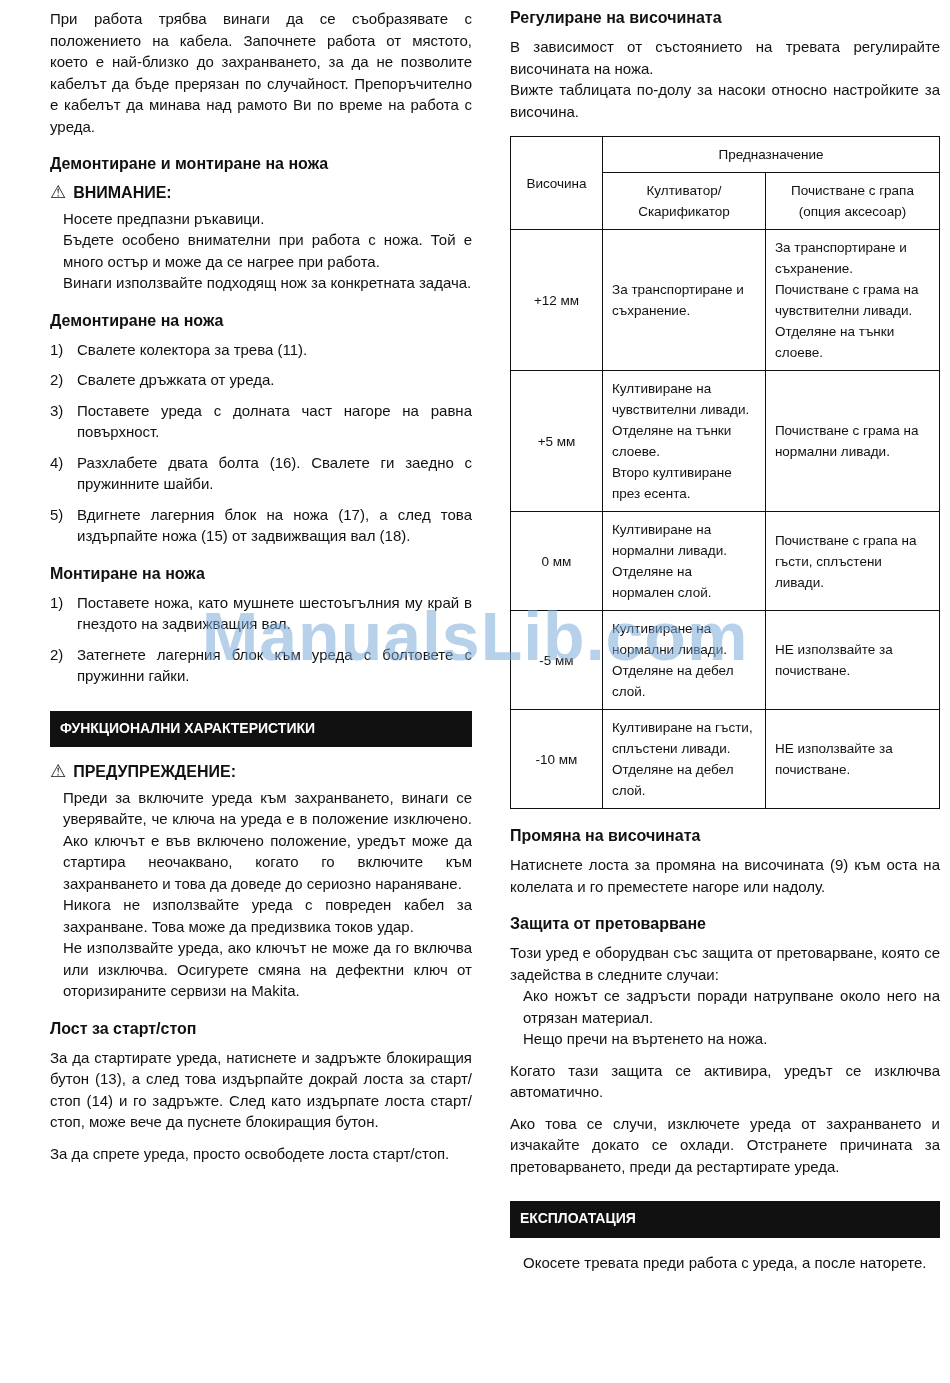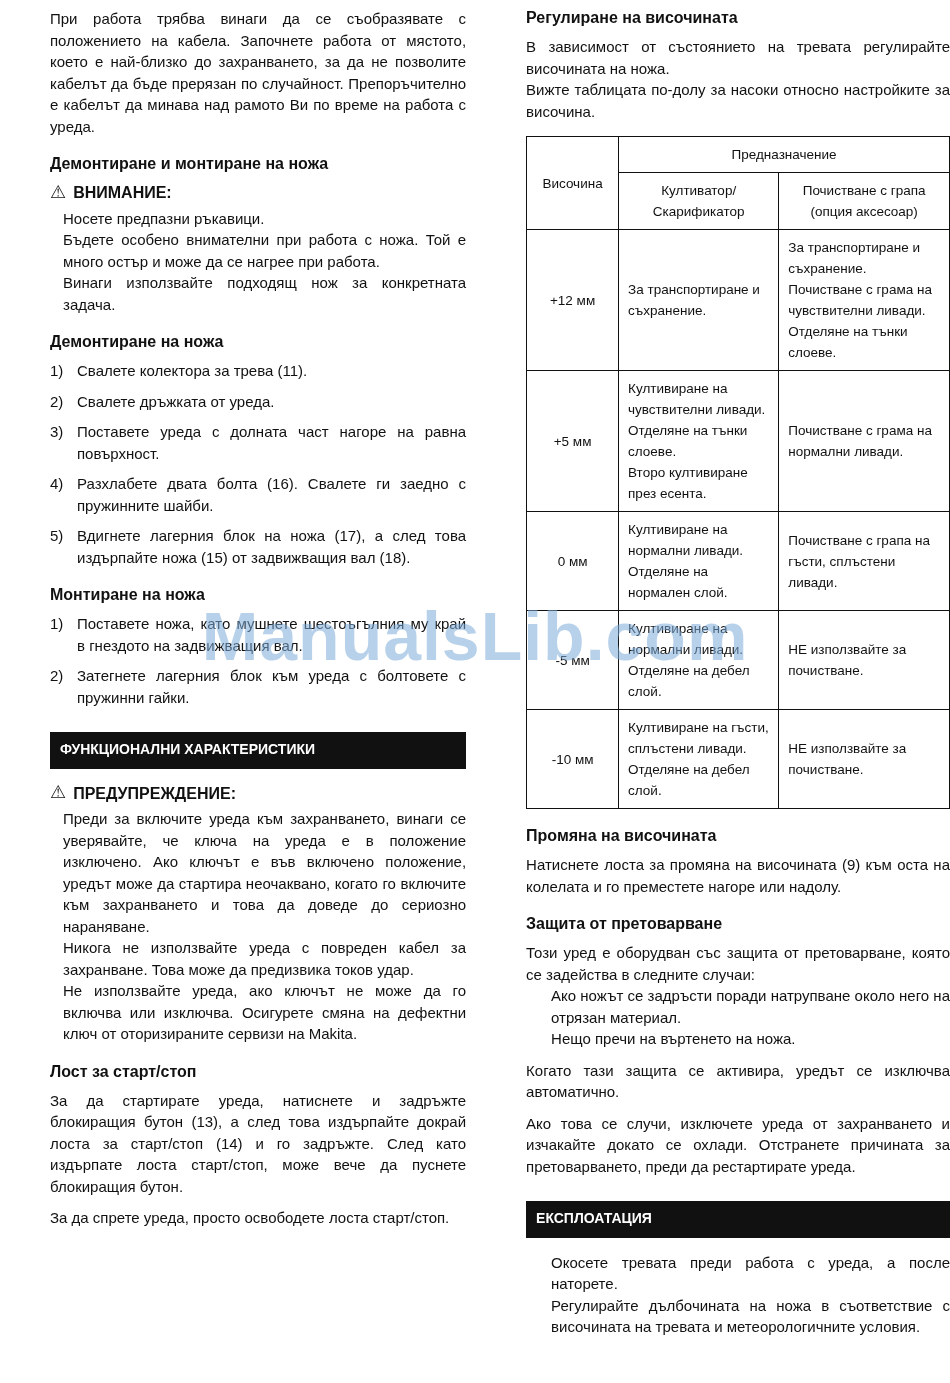--- a/index.html
+++ b/index.html
@@ -4,21 +4,21 @@
 <style>
   * { box-sizing: border-box; }
   html, body { margin: 0; padding: 0; }
   body {
     width: 950px; height: 1383px;
     background: #ffffff;
     position: relative; overflow: hidden;
     font-family: "Liberation Sans", sans-serif;
     color: #111111;
   }
-  .page { display: flex; padding: 8px 0 0 50px; gap: 60px; }
+  .page { display: flex; padding: 8px 0 0 50px; gap: 38px; }
   .col { font-size: 15px; line-height: 21.5px; }
   .col-left { width: 422px; }
   .col-right { width: 430px; }
   p { margin: 0; }
   .just { text-align: justify; }
   .para { margin-bottom: 10px; }
   h3 { font-size: 16px; line-height: 20px; margin: 17px 0 8px; font-weight: bold; }
   h3.first { margin-top: 0; }
   .warn-head { display: flex; align-items: center; gap: 7px; font-weight: bold; font-size: 16px; margin: 6px 0 4px; }
   .warn-icon { font-size: 18px; font-weight: normal; line-height: 1; position: relative; top: -1px; }
@@ -26,21 +26,21 @@
   .warn-body p { text-align: justify; }
   .steps { margin-top: 8px; }
   .step { display: flex; margin-bottom: 9px; }
   .step .num { width: 27px; flex-shrink: 0; }
   .step .txt { flex: 1; text-align: justify; }
   .black-bar { background: #111111; color: #ffffff; font-weight: bold; font-size: 14px; padding: 7px 10px 8px; margin: 24px 0 14px; }
   table { border-collapse: collapse; margin: 14px 0 4px; width: 100%; font-size: 13.5px; line-height: 21px; }
   td { border: 1px solid #111111; padding: 7px 9px; vertical-align: middle; white-space: pre-line; }
   td.th { text-align: center; }
   td.cell-height { text-align: center; width: 92px; white-space: nowrap; }
-  .indent { margin-left: 25px; }
+  .indent { margin-left: 13px; }
   .indent p { text-align: justify; }
   .gap-top { margin-top: 10px; }
   .watermark {
     position: absolute; top: 597px; left: 0; right: 0;
     text-align: center; font-size: 68px; font-weight: bold;
     color: rgba(125, 172, 216, 0.55); letter-spacing: 1px;
     pointer-events: none; z-index: 5;
   }
 </style>
 </head>
@@ -177,19 +177,18 @@
       <p>Ако ножът се задръсти поради натрупване около него на отрязан материал.</p>
       <p>Нещо пречи на въртенето на ножа.</p>
     </div>
     <p class="just gap-top para">Когато тази защита се активира, уредът се изключва автоматично.</p>
     <p class="just">Ако това се случи, изключете уреда от захранването и изчакайте докато се охлади. Отстранете причината за претоварването, преди да рестартирате уреда.</p>
 
     <div class="black-bar">ЕКСПЛОАТАЦИЯ</div>
 
     <div class="indent">
       <p>Окосете тревата преди работа с уреда, а после наторете.</p>
-      <p>Регулирайте дълбочината на ножа в съответствие с височината на тревата и метеорологичните условия.</p>
     </div>
   </div>
 
 </div>
 
 <div class="watermark">ManualsLib.com</div>
 
 </body></html>

